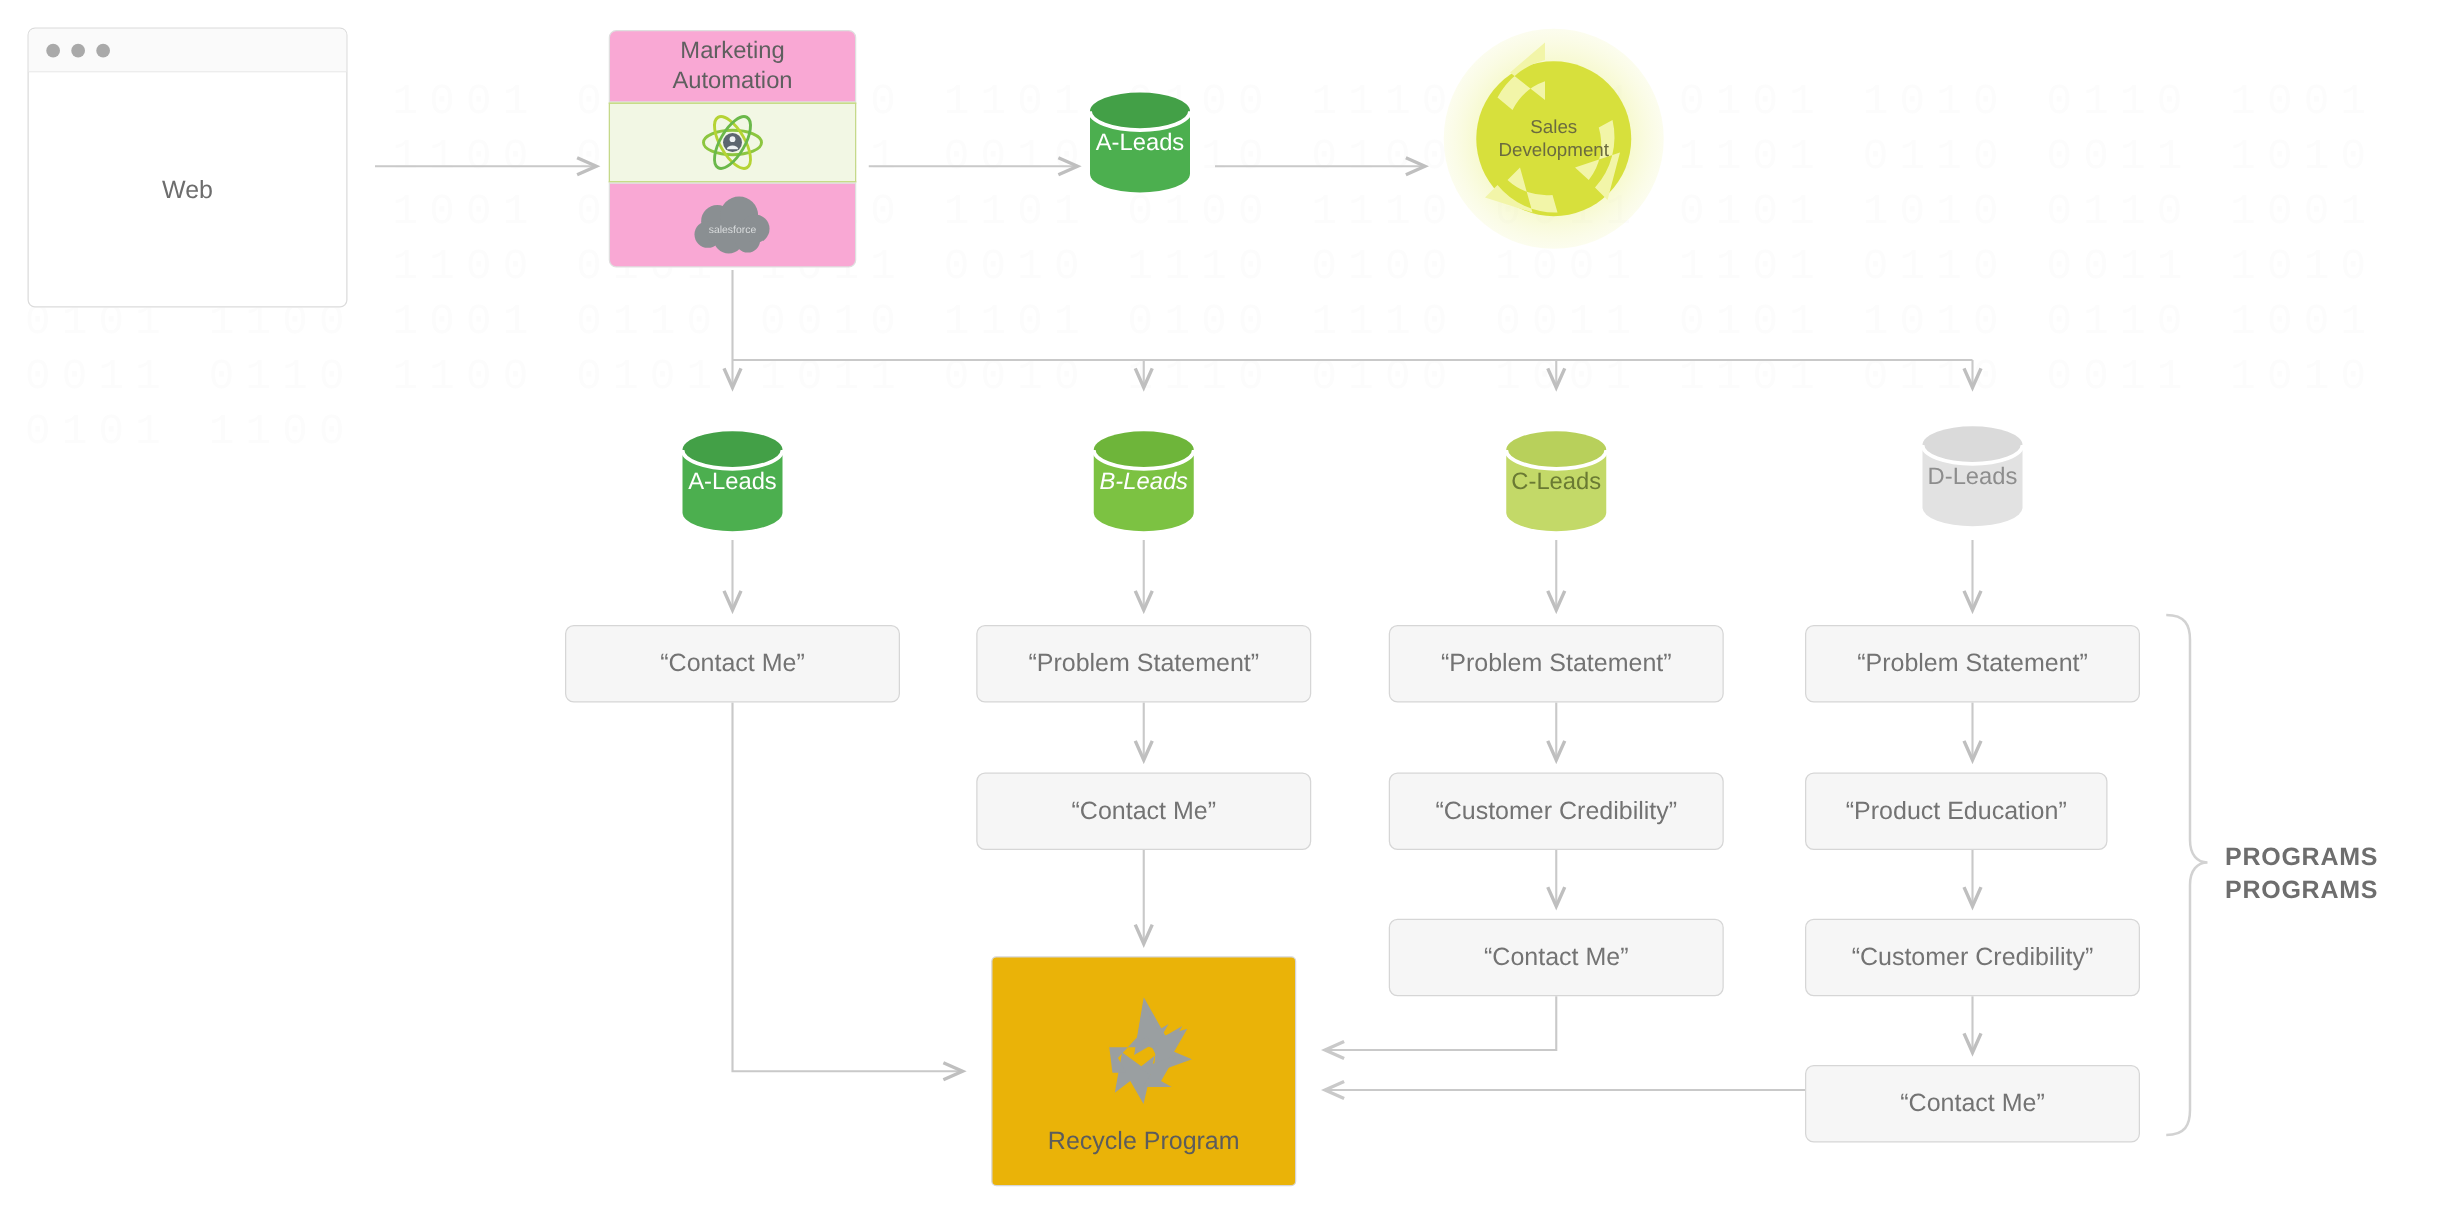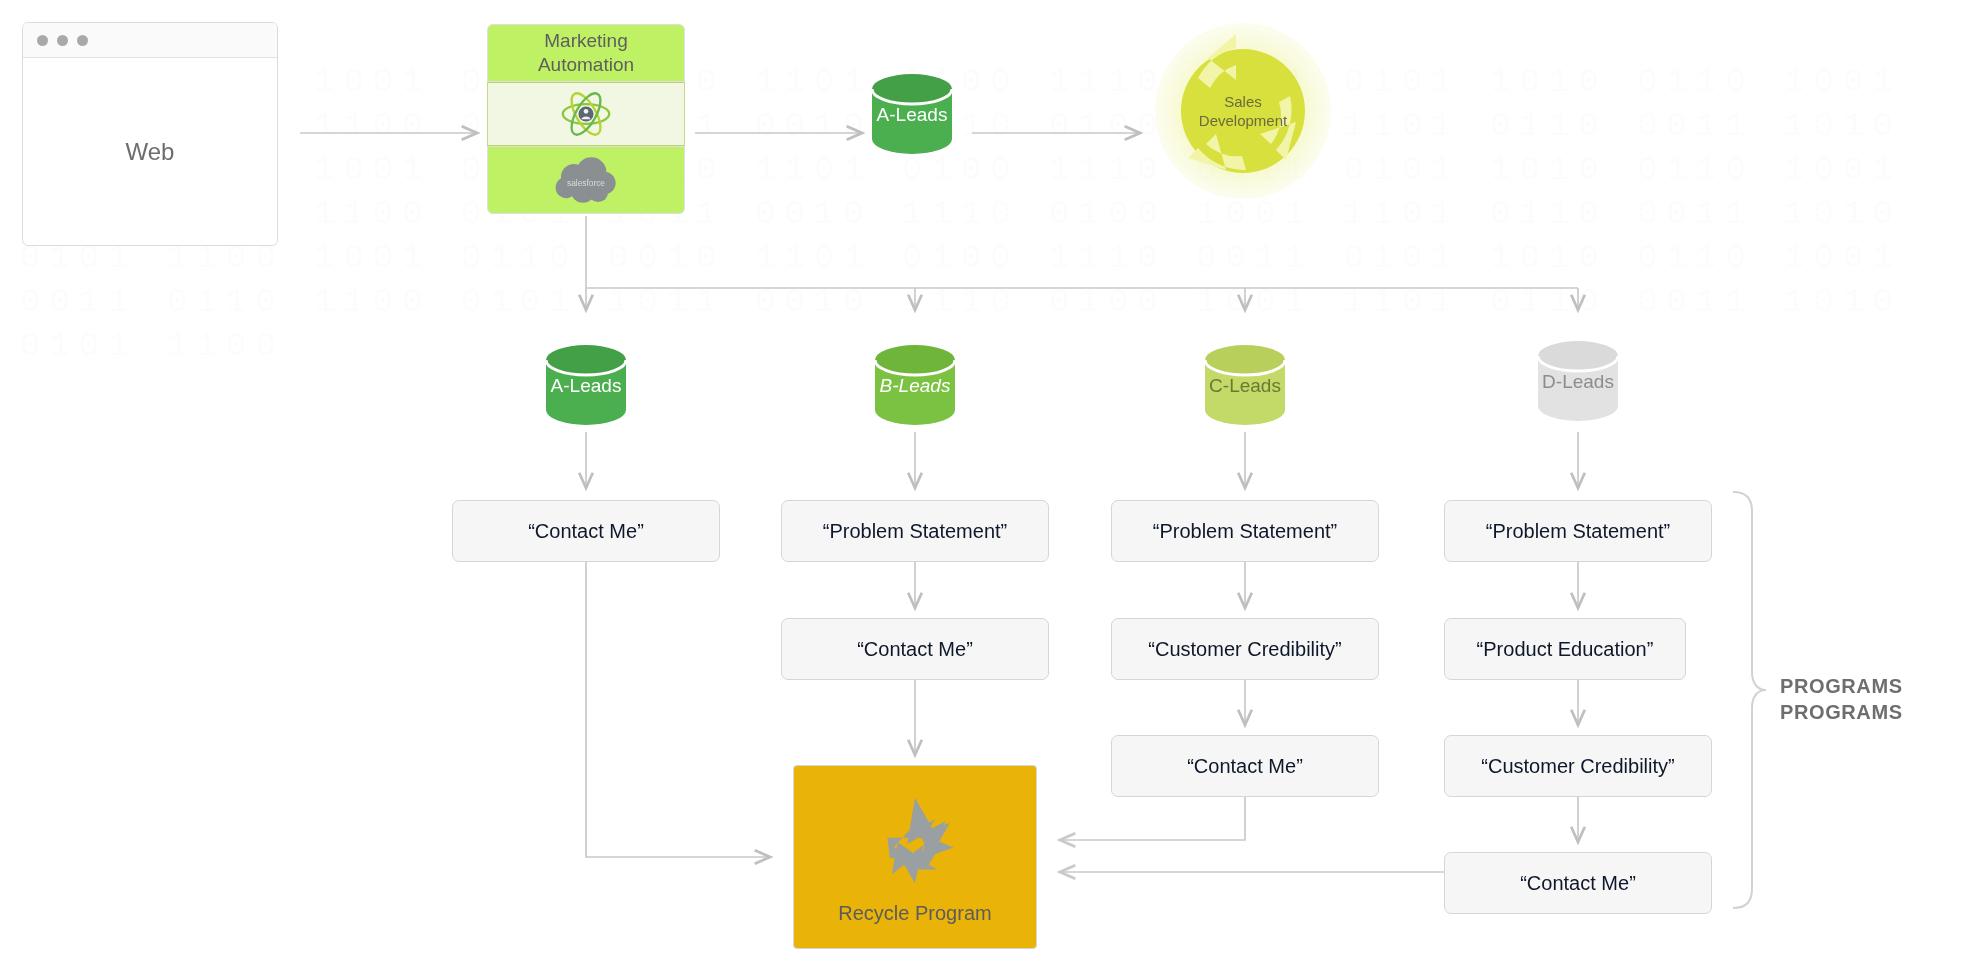--- a/index.html
+++ b/index.html
@@ -62,31 +62,31 @@
     display: flex;
     align-items: center;
     padding-left: 14px;
     gap: 9px;
   }
   .dot { width: 11px; height: 11px; border-radius: 50%; background: #a9a9a9; }
   .browser-body {
     height: calc(100% - 34px);
     display: flex; align-items: center; justify-content: center;
   }
-  .browser-label { font-size: 24px; color: #6d6d6d; }
+  .browser-label { font-size: 20px; color: #6d6d6d; }
 
   
   .ma-stack {
     left: 487px; top: 24px;
     width: 198px; height: 190px;
   }
   .ma-cell {
     width: 100%;
     border: 1px solid #dfdfdf;
-    background: #bef264;
+    background: #f9a8d4;
     box-sizing: border-box;
   }
   .ma-title {
     height: 58px;
     border-radius: 6px 6px 0 0;
     display: flex; align-items: center; justify-content: center;
     text-align: center;
     font-size: 19px;
     line-height: 24px;
     color: #5f5f5f;
@@ -132,21 +132,21 @@
   .cyl-label.grey  { color: #8d8d8d; }
 
   
   .pbox {
     height: 62px;
     border: 1px solid #d6d6d6;
     border-radius: 7px;
     background: #f6f6f6;
     display: flex; align-items: center; justify-content: center;
     font-size: 20px;
-    color: #0f172a;
+    color: #737373;
     box-sizing: border-box;
   }
 
   
   .recycle-box {
     left: 793px; top: 765px;
     width: 244px; height: 184px;
     border: 1px solid #d6d6d6;
     border-radius: 4px;
     background: #eab308;

